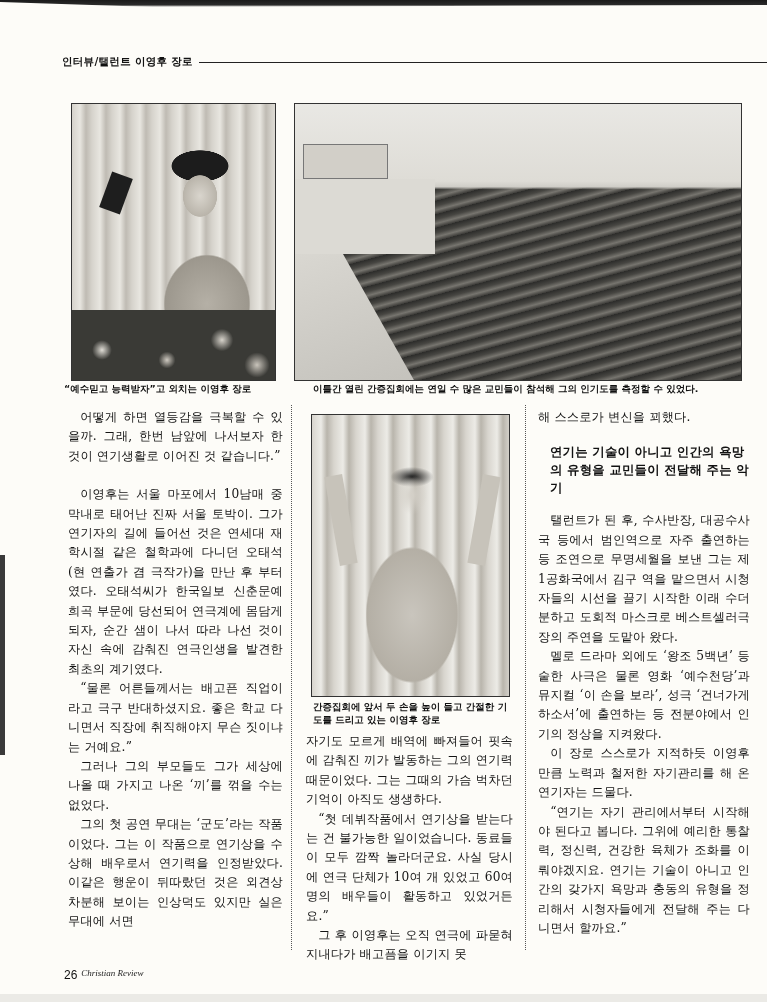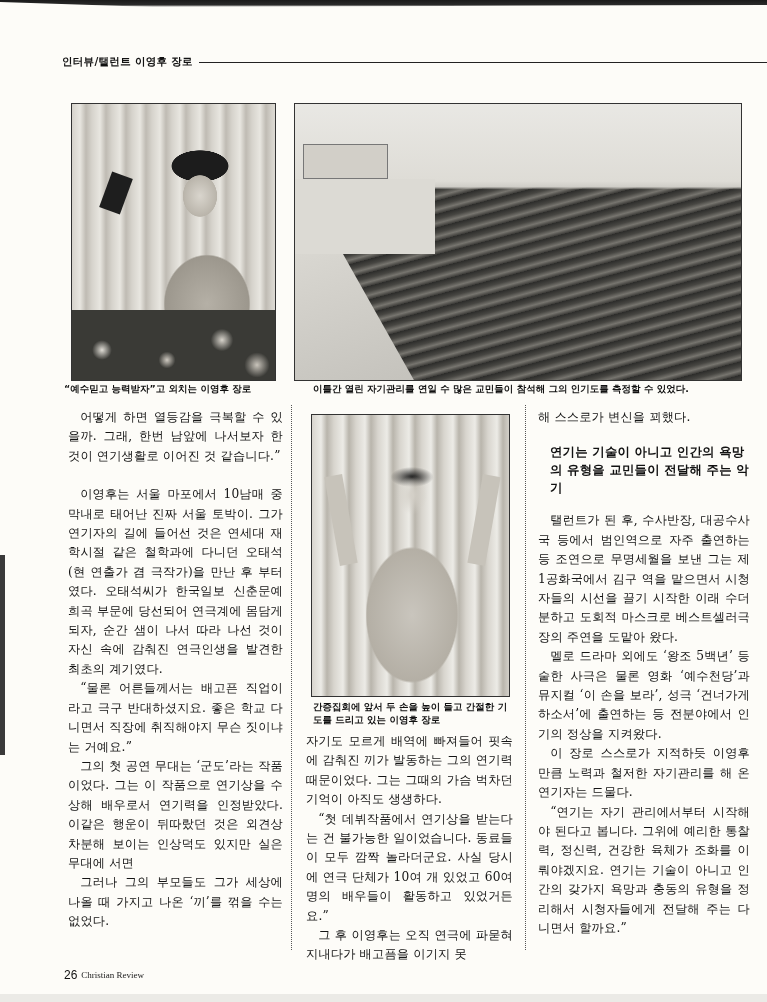--- a/index.html
+++ b/index.html
@@ -110,24 +110,24 @@
       position: absolute; width: 0; border-left: 1px dotted #555;
     }
     .div-1 { left: 291px; top: 405px; height: 545px; }
     .div-2 { left: 525px; top: 405px; height: 545px; }
     .subhead {
       font-family: "DejaVu Sans", sans-serif; font-weight: bold;
       font-size: 12.4px; line-height: 18px; margin: 16px 0 14px 12px;
       text-align: left; color: #111;
     }
     .footer {
-      position: absolute; left: 64px; top: 968px; display: flex; align-items: center;
+      position: absolute; left: 64px; top: 968px; display: flex; align-items: flex-start;
     }
     .footer .num { font-family: "Liberation Sans", sans-serif; font-size: 12px; color: #111; margin-right: 4px; }
-    .footer .pub { font-family: "Liberation Serif", serif; font-size: 9px; color: #222; }
+    .footer .pub { font-family: "Liberation Serif", serif; font-style: italic; font-size: 9px; color: #222; }
     .bottom-edge {
       position: absolute; left: 0; top: 994px; width: 767px; height: 8px; background: #ebeae6;
     }
   </style>
 </head>
 <body>
 
 <div class="top-edge"></div>
 <div class="left-bar"></div>
 
@@ -140,31 +140,31 @@
   <div class="book"></div>
   <div class="flowers"></div>
 </div>
 <div class="caption cap-1">“예수믿고 능력받자”고 외치는 이영후 장로</div>
 
 <div class="photo photo-2">
   <div class="banner"></div>
   <div class="stage"></div>
   <div class="aisle"></div>
 </div>
-<div class="caption cap-2">이틀간 열린 자기관리를 연일 수 많은 교민들이 참석해 그의 인기도를 측정할 수 있었다.</div>
+<div class="caption cap-2">이틀간 열린 간증집회에는 연일 수 많은 교민들이 참석해 그의 인기도를 측정할 수 있었다.</div>
 
 <div class="divider div-1"></div>
 <div class="divider div-2"></div>
 
 <div class="column col-1">
   <p class="ind">어떻게 하면 열등감을 극복할 수 있을까. 그래, 한번 남앞에 나서보자 한 것이 연기생활로 이어진 것 같습니다.”</p>
   <p class="ind gap">이영후는 서울 마포에서 10남매 중 막내로 태어난 진짜 서울 토박이. 그가 연기자의 길에 들어선 것은 연세대 재학시절 같은 철학과에 다니던 오태석(현 연출가 겸 극작가)을 만난 후 부터였다. 오태석씨가 한국일보 신춘문예 희곡 부문에 당선되어 연극계에 몸담게 되자, 순간 샘이 나서 따라 나선 것이 자신 속에 감춰진 연극인생을 발견한 최초의 계기였다.</p>
   <p class="ind">“물론 어른들께서는 배고픈 직업이라고 극구 반대하셨지요. 좋은 학교 다니면서 직장에 취직해야지 무슨 짓이냐는 거예요.”</p>
+  <p class="ind">그러나 그의 부모들도 그가 세상에 나올 때 가지고 나온 ‘끼’를 꺾을 수는 없었다.</p>
   <p class="ind">그의 첫 공연 무대는 ‘군도’라는 작품이었다. 그는 이 작품으로 연기상을 수상해 배우로서 연기력을 인정받았다. 이같은 행운이 뒤따랐던 것은 외견상 차분해 보이는 인상덕도 있지만 실은 무대에 서면</p>
-  <p class="ind">그러나 그의 부모들도 그가 세상에 나올 때 가지고 나온 ‘끼’를 꺾을 수는 없었다.</p>
 </div>
 
 <div class="photo photo-3">
   <div class="arm-l"></div>
   <div class="arm-r"></div>
 </div>
 <div class="caption cap-3">간증집회에 앞서 두 손을 높이 들고 간절한 기도를 드리고 있는 이영후 장로</div>
 
 <div class="column col-2">
   <p>자기도 모르게 배역에 빠져들어 핏속에 감춰진 끼가 발동하는 그의 연기력 때문이었다. 그는 그때의 가슴 벅차던 기억이 아직도 생생하다.</p>

